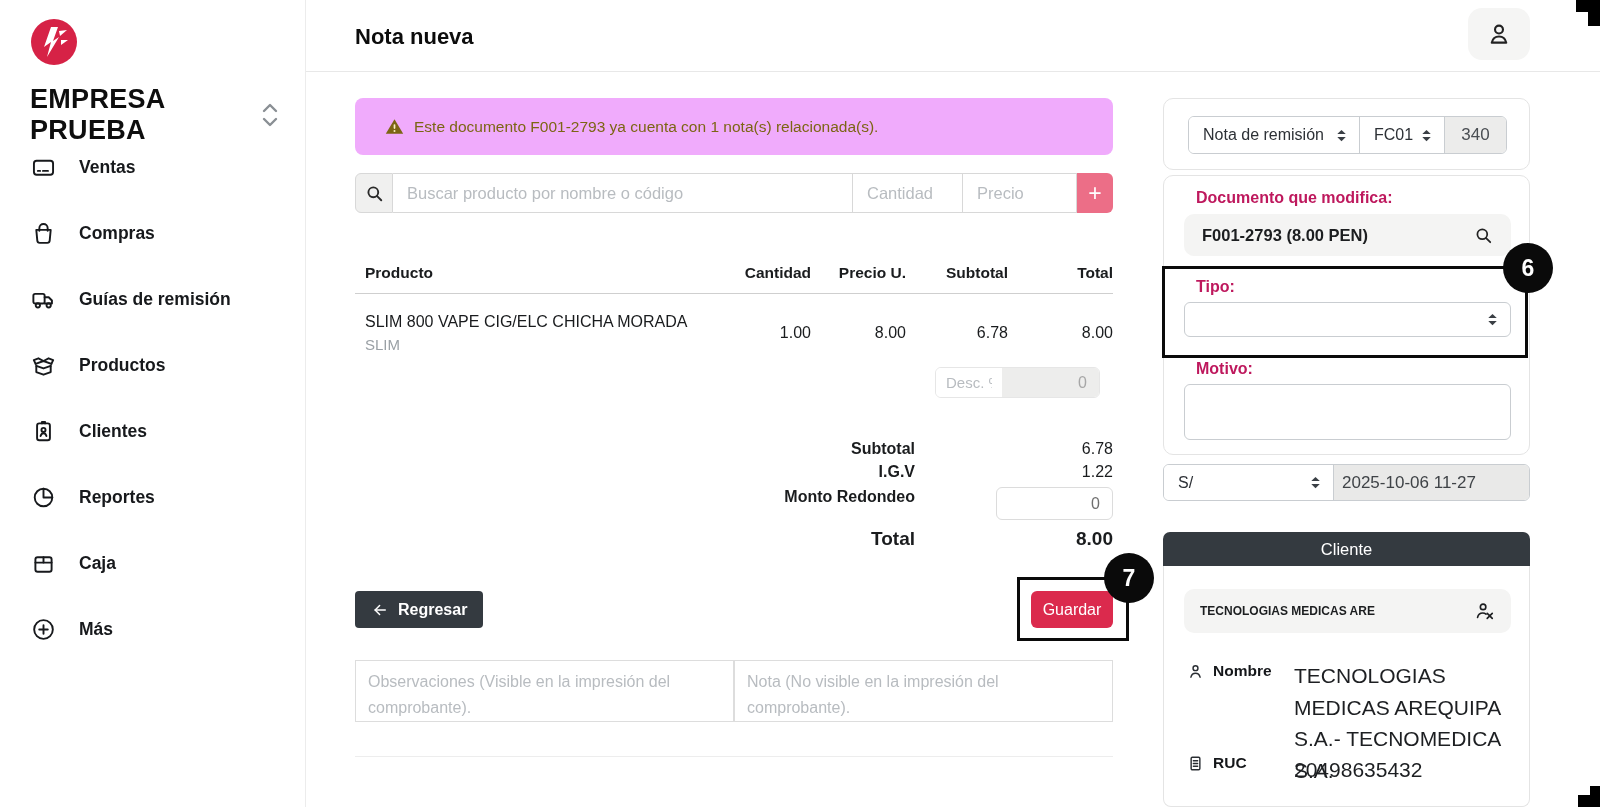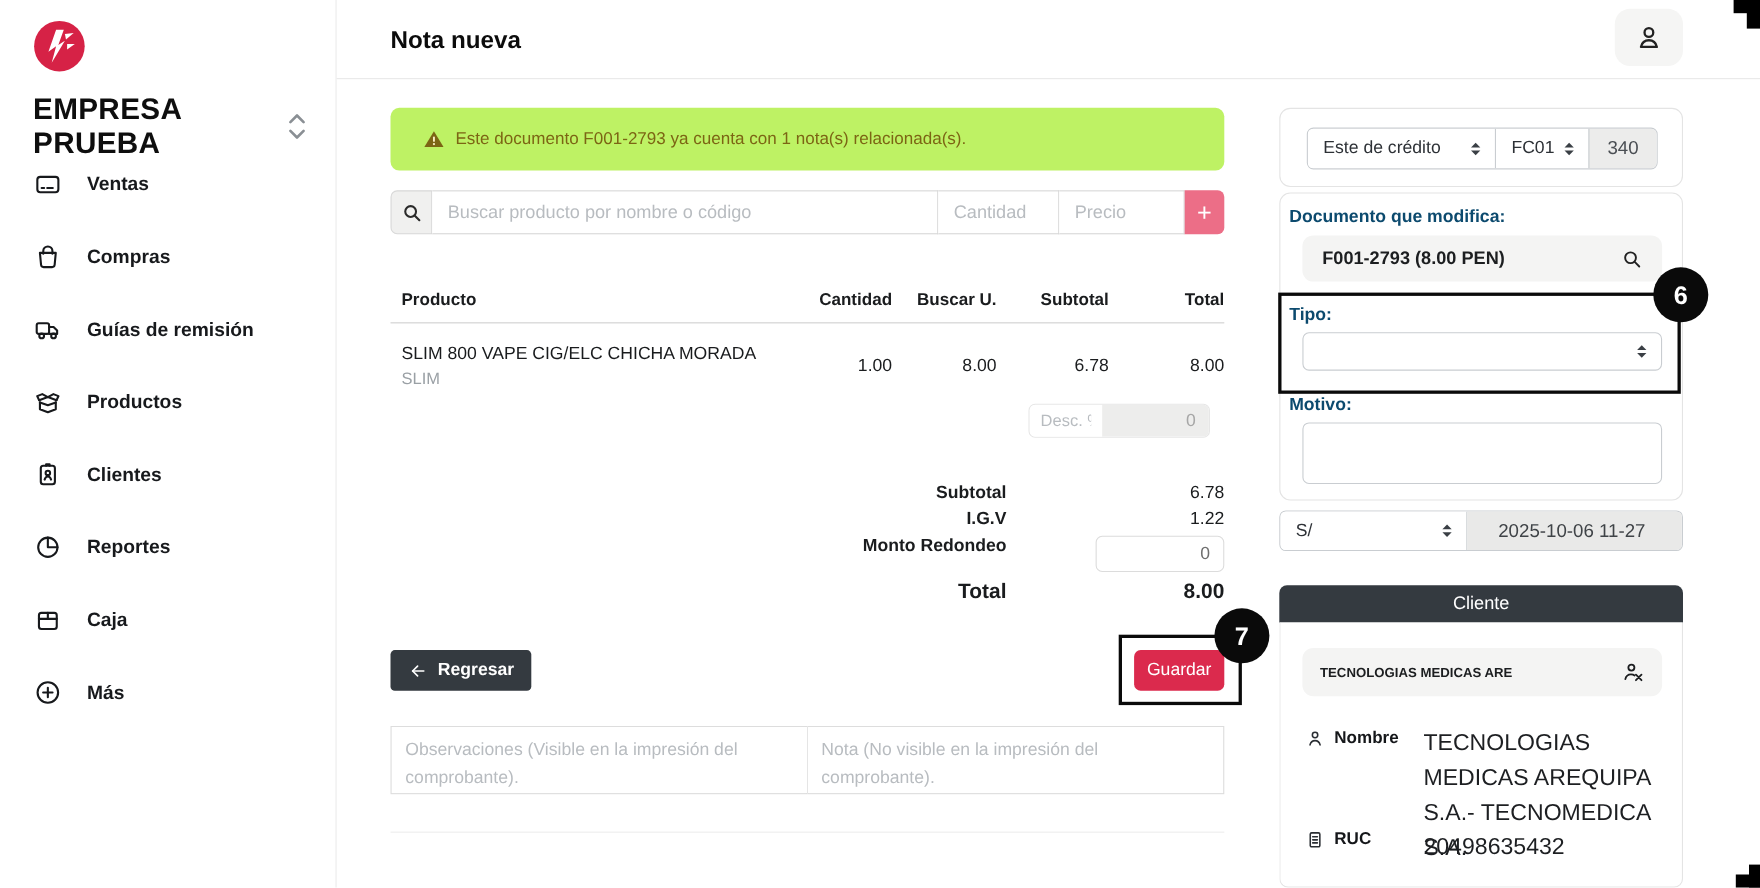--- a/index.html
+++ b/index.html
@@ -25,21 +25,21 @@
   .nav-item .nlabel { margin-left:22px; font-size:17.5px; font-weight:700; color:#17191c; }
 
   
   .page-title { position:absolute; left:355px; top:24px; font-size:22px; font-weight:800; color:#0c0c0c; }
   .header-divider { position:absolute; left:306px; top:71px; width:1294px; height:1px; background:#e8e8e8; }
   .user-btn { position:absolute; left:1468px; top:8px; width:62px; height:52px; border-radius:14px;
     background:#f5f5f4; display:flex; align-items:center; justify-content:center; cursor:pointer; }
   .user-btn svg { width:28px; height:28px; color:#222; }
 
   
-  .alert { position:absolute; left:355px; top:98px; width:758px; height:57px; background:#bef264;
+  .alert { position:absolute; left:355px; top:98px; width:758px; height:57px; background:#f0abfc;
     border-radius:8px; display:flex; align-items:center; padding-left:30px; }
   .alert svg { width:19px; height:19px; flex:0 0 19px; }
   .alert-text { margin-left:10px; font-size:15.5px; color:#7c6514; }
 
   .search-row { position:absolute; left:355px; top:173px; width:758px; height:40px; display:flex; }
   .search-btn { width:38px; height:40px; background:#f0f0ef; border:1px solid #d8d8d8; border-radius:6px 0 0 6px;
     display:flex; align-items:center; justify-content:center; cursor:pointer; }
   .search-btn svg { width:19px; height:19px; color:#2a2a2a; }
   .search-row input { height:40px; border:1px solid #d8d8d8; border-left:none; font-size:16.5px;
     font-family:"Liberation Sans",sans-serif; padding:0 14px; color:#333; outline:none; }
@@ -92,38 +92,38 @@
     border:1px solid #c9cdd1; border-radius:6px; overflow:hidden; }
   .gsel { display:flex; align-items:center; justify-content:space-between; padding:0 10px 0 14px;
     font-size:16px; color:#2d3136; background:#fff; cursor:pointer; }
   .gsel + .gsel { border-left:1px solid #c9cdd1; }
   .gsel svg { width:15px; height:15px; color:#3a3f45; }
   .g1 { width:170px; } .g2 { width:85px; }
   .gnum { width:62px; background:#ececeb; border-left:1px solid #c9cdd1; display:flex; align-items:center;
     justify-content:center; font-size:17px; color:#4a4e53; }
 
   .card2 { left:1163px; top:175px; width:367px; height:280px; }
-  .flabel { position:absolute; left:8px; font-size:16px; font-weight:800; color:#0c4a6e; }
+  .flabel { position:absolute; left:32px; font-size:16px; font-weight:800; color:#be185d; }
   .doc-field { position:absolute; left:20px; top:38px; width:327px; height:42px; background:#f4f4f3;
     border-radius:10px; display:flex; align-items:center; justify-content:space-between; padding:0 18px; cursor:pointer; }
   .doc-field .dv { font-size:16.5px; font-weight:800; color:#1c1e20; }
   .doc-field svg { width:19px; height:19px; color:#222; }
   .tipo-select { position:absolute; left:20px; top:126px; width:327px; height:35px; border:1px solid #c9cdd1;
     border-radius:6px; background:#fff; display:flex; align-items:center; justify-content:flex-end;
     padding-right:10px; cursor:pointer; }
   .tipo-select svg { width:15px; height:15px; color:#3a3f45; }
   .motivo-ta { position:absolute; left:20px; top:208px; width:327px; height:56px; border:1px solid #c9cdd1;
     border-radius:6px; resize:none; outline:none; font-family:"Liberation Sans",sans-serif; font-size:15px; padding:6px 10px; }
 
   .srow { position:absolute; left:1163px; top:464px; width:367px; height:37px; display:flex;
     border:1px solid #c9cdd1; border-radius:6px; overflow:hidden; }
   .srow .cur { width:170px; background:#fff; display:flex; align-items:center; justify-content:space-between;
     padding:0 10px 0 14px; font-size:16px; color:#2d3136; cursor:pointer; border-right:1px solid #c9cdd1; }
   .srow .cur svg { width:15px; height:15px; color:#3a3f45; }
-  .srow .dt { flex:1; background:#e9e9e8; display:flex; align-items:center; padding-left:28px;
+  .srow .dt { flex:1; background:#e9e9e8; display:flex; align-items:center; padding-left:8px;
     font-size:17px; color:#3f4347; }
 
   .client-header { position:absolute; left:1163px; top:532px; width:367px; height:34px; background:#343a40;
     border-radius:7px 7px 0 0; color:#fff; font-size:16.5px; display:flex; align-items:center; justify-content:center; }
   .client-card { position:absolute; left:1163px; top:566px; width:367px; height:241px; background:#fff;
     border:1px solid #e4e4e4; border-top:none; border-radius:0 0 8px 8px; }
   .client-field { position:absolute; left:20px; top:23px; width:327px; height:44px; background:#f4f4f3;
     border-radius:10px; display:flex; align-items:center; justify-content:space-between; padding:0 16px; }
   .client-field .cv { font-size:12px; font-weight:800; color:#1c1e20; white-space:nowrap; overflow:hidden; }
   .client-field svg { width:22px; height:22px; color:#1c1e20; cursor:pointer; flex:0 0 22px; margin-left:8px; }
@@ -273,21 +273,21 @@
   </div>
   <input class="inp-product" type="text" placeholder="Buscar producto por nombre o código" style="">
   <input class="inp-qty" type="text" placeholder="Cantidad" style="">
   <input class="inp-price" type="text" placeholder="Precio" style="">
   <button class="add-btn">+</button>
 </div>
 
 <div class="tbl-head">
   <span style="padding-left:10px">Producto</span>
   <span class="r">Cantidad</span>
-  <span class="r">Buscar U.</span>
+  <span class="r">Precio U.</span>
   <span class="r">Subtotal</span>
   <span class="r">Total</span>
 </div>
 <div class="tbl-row">
   <div>
     <div class="pname">SLIM 800 VAPE CIG/ELC CHICHA MORADA</div>
     <div class="pbrand">SLIM</div>
   </div>
   <span class="r">1.00</span>
   <span class="r">8.00</span>
@@ -323,21 +323,21 @@
 
 <div class="notes-row">
   <textarea placeholder="Observaciones (Visible en la impresión del comprobante)." style=""></textarea>
   <textarea placeholder="Nota (No visible en la impresión del comprobante)." style=""></textarea>
 </div>
 <div class="bottom-line"></div>
 
 <div class="card card1">
   <div class="group">
     <div class="gsel g1">
-      <span>Este de crédito</span>
+      <span>Nota de remisión</span>
       <svg viewBox="0 0 16 16">
         <path d="M3.5 6.5 L8 2 L12.5 6.5 Z" fill="currentColor"></path>
           <path d="M3.5 9.5 L8 14 L12.5 9.5 Z" fill="currentColor"></path>
       </svg>
     </div>
     <div class="gsel g2">
       <span>FC01</span>
       <svg viewBox="0 0 16 16">
         <path d="M3.5 6.5 L8 2 L12.5 6.5 Z" fill="currentColor"></path>
           <path d="M3.5 9.5 L8 14 L12.5 9.5 Z" fill="currentColor"></path>

